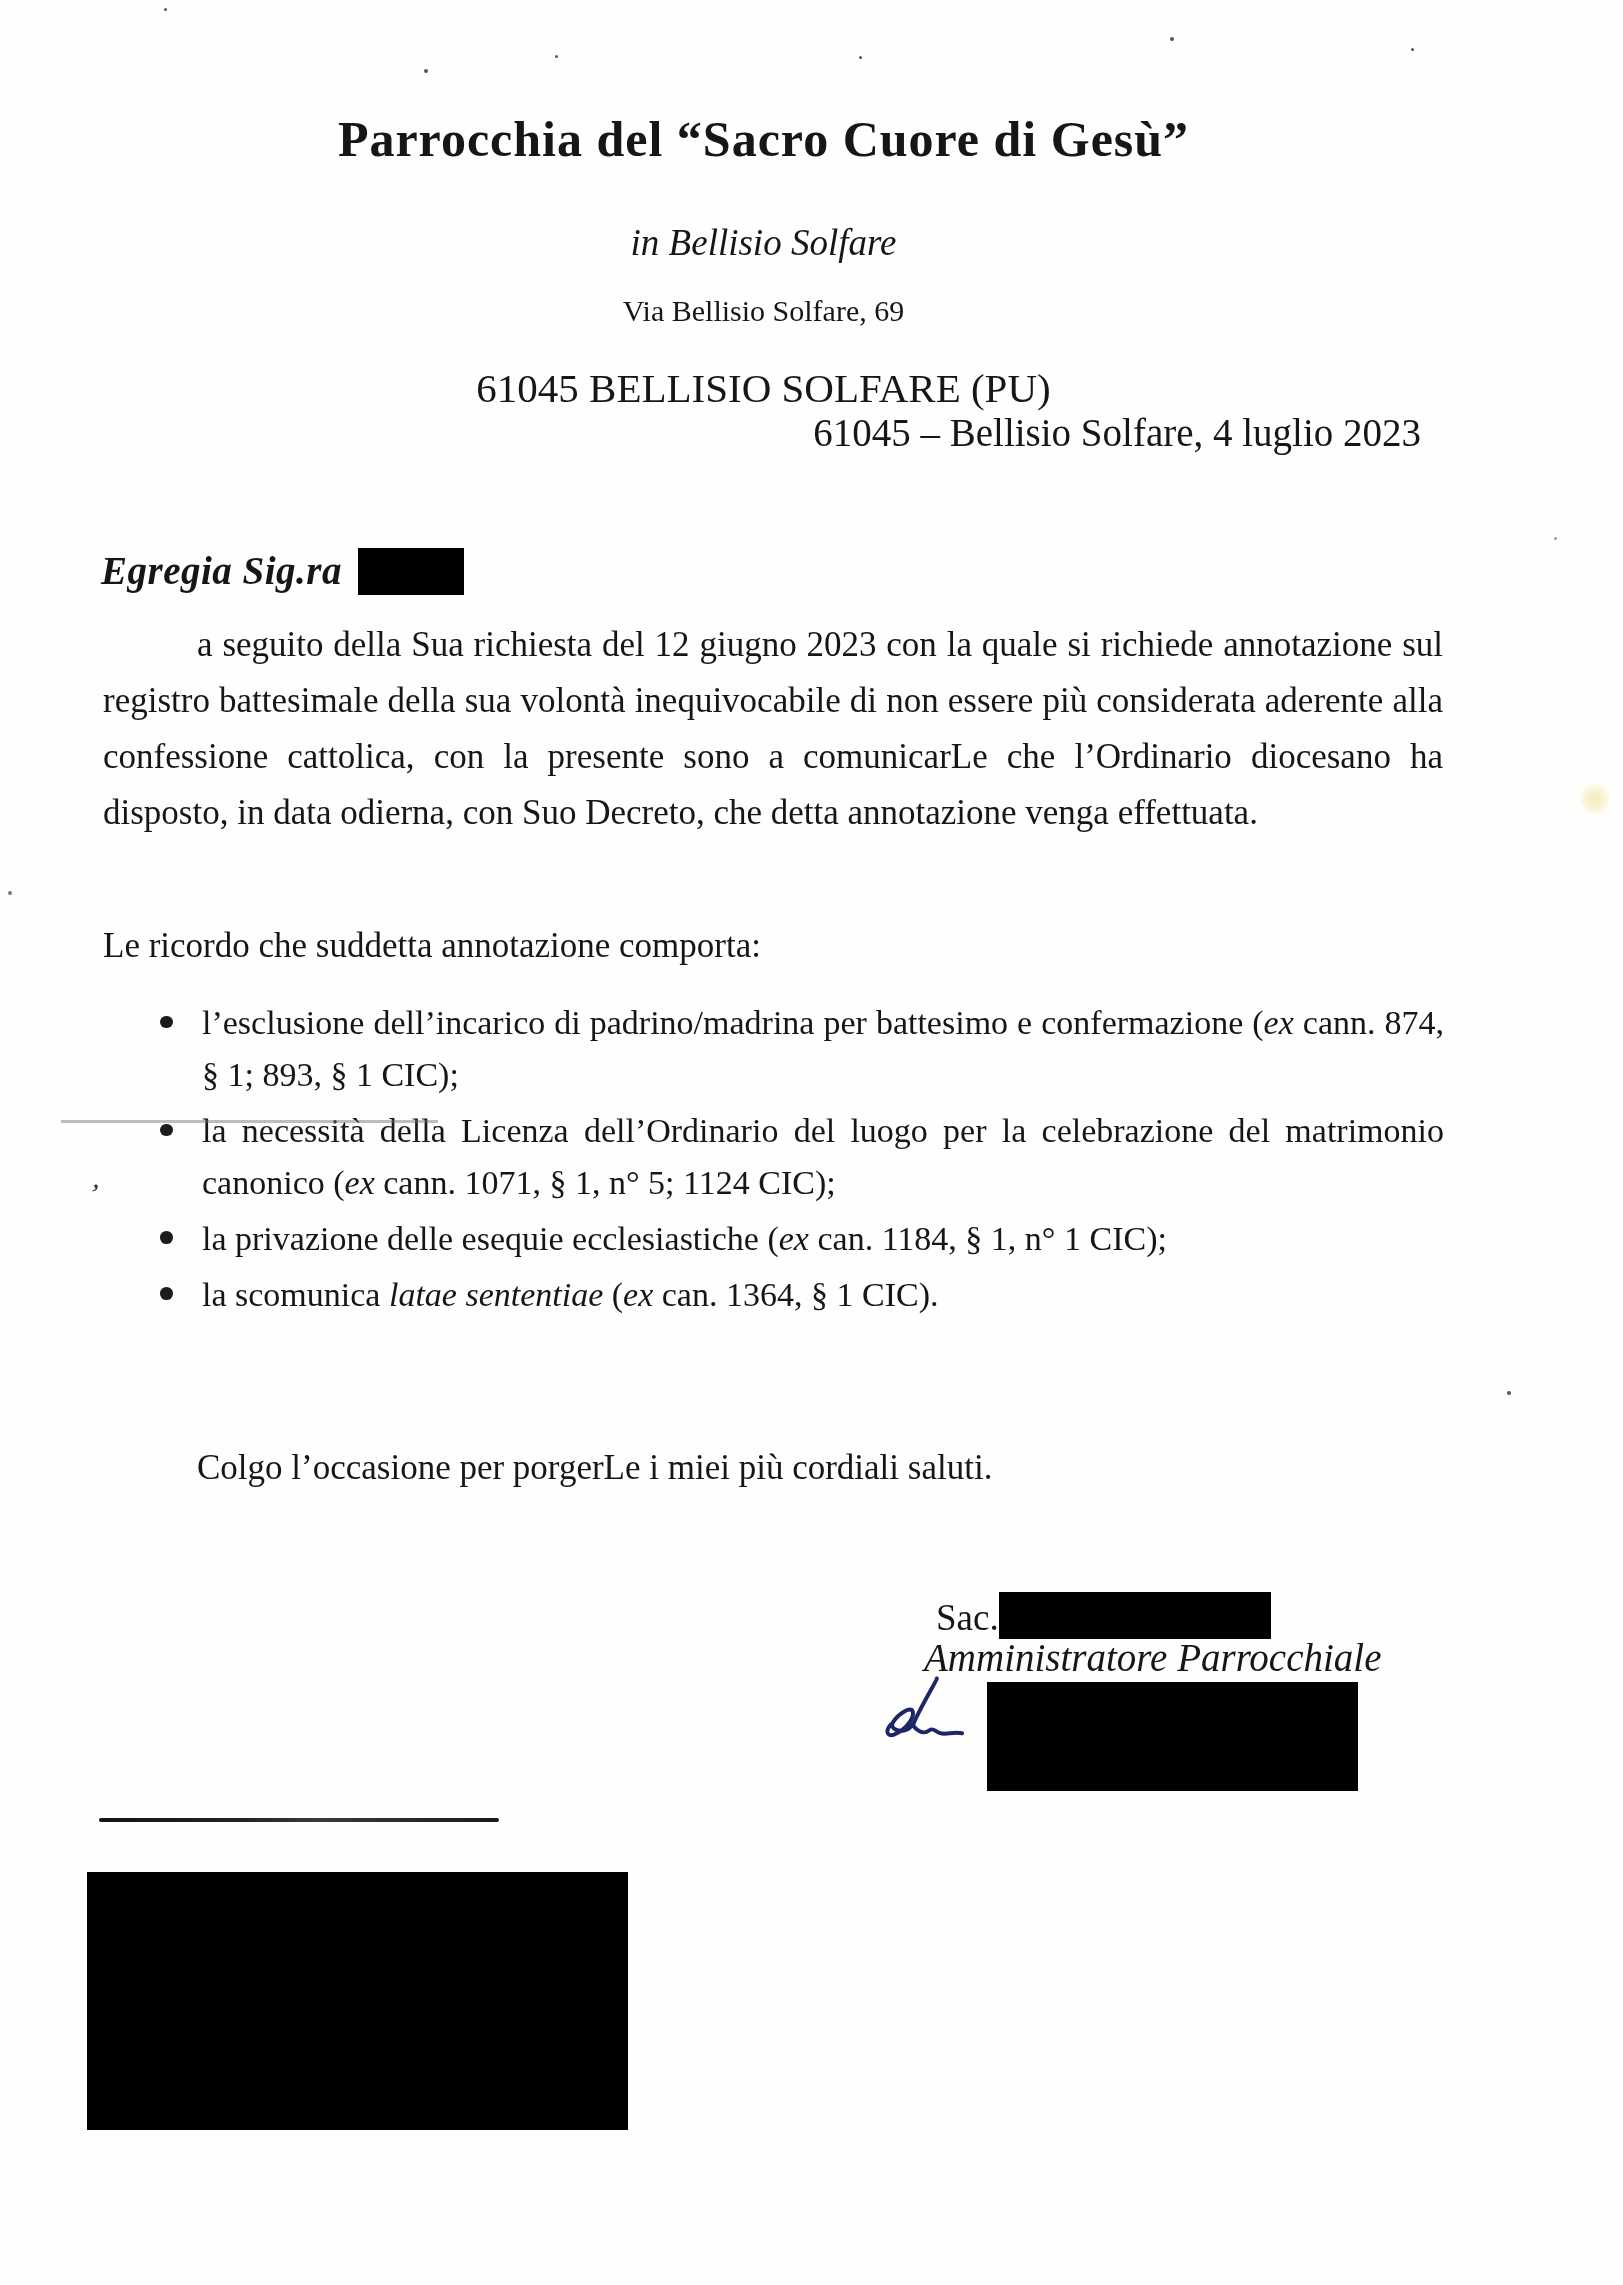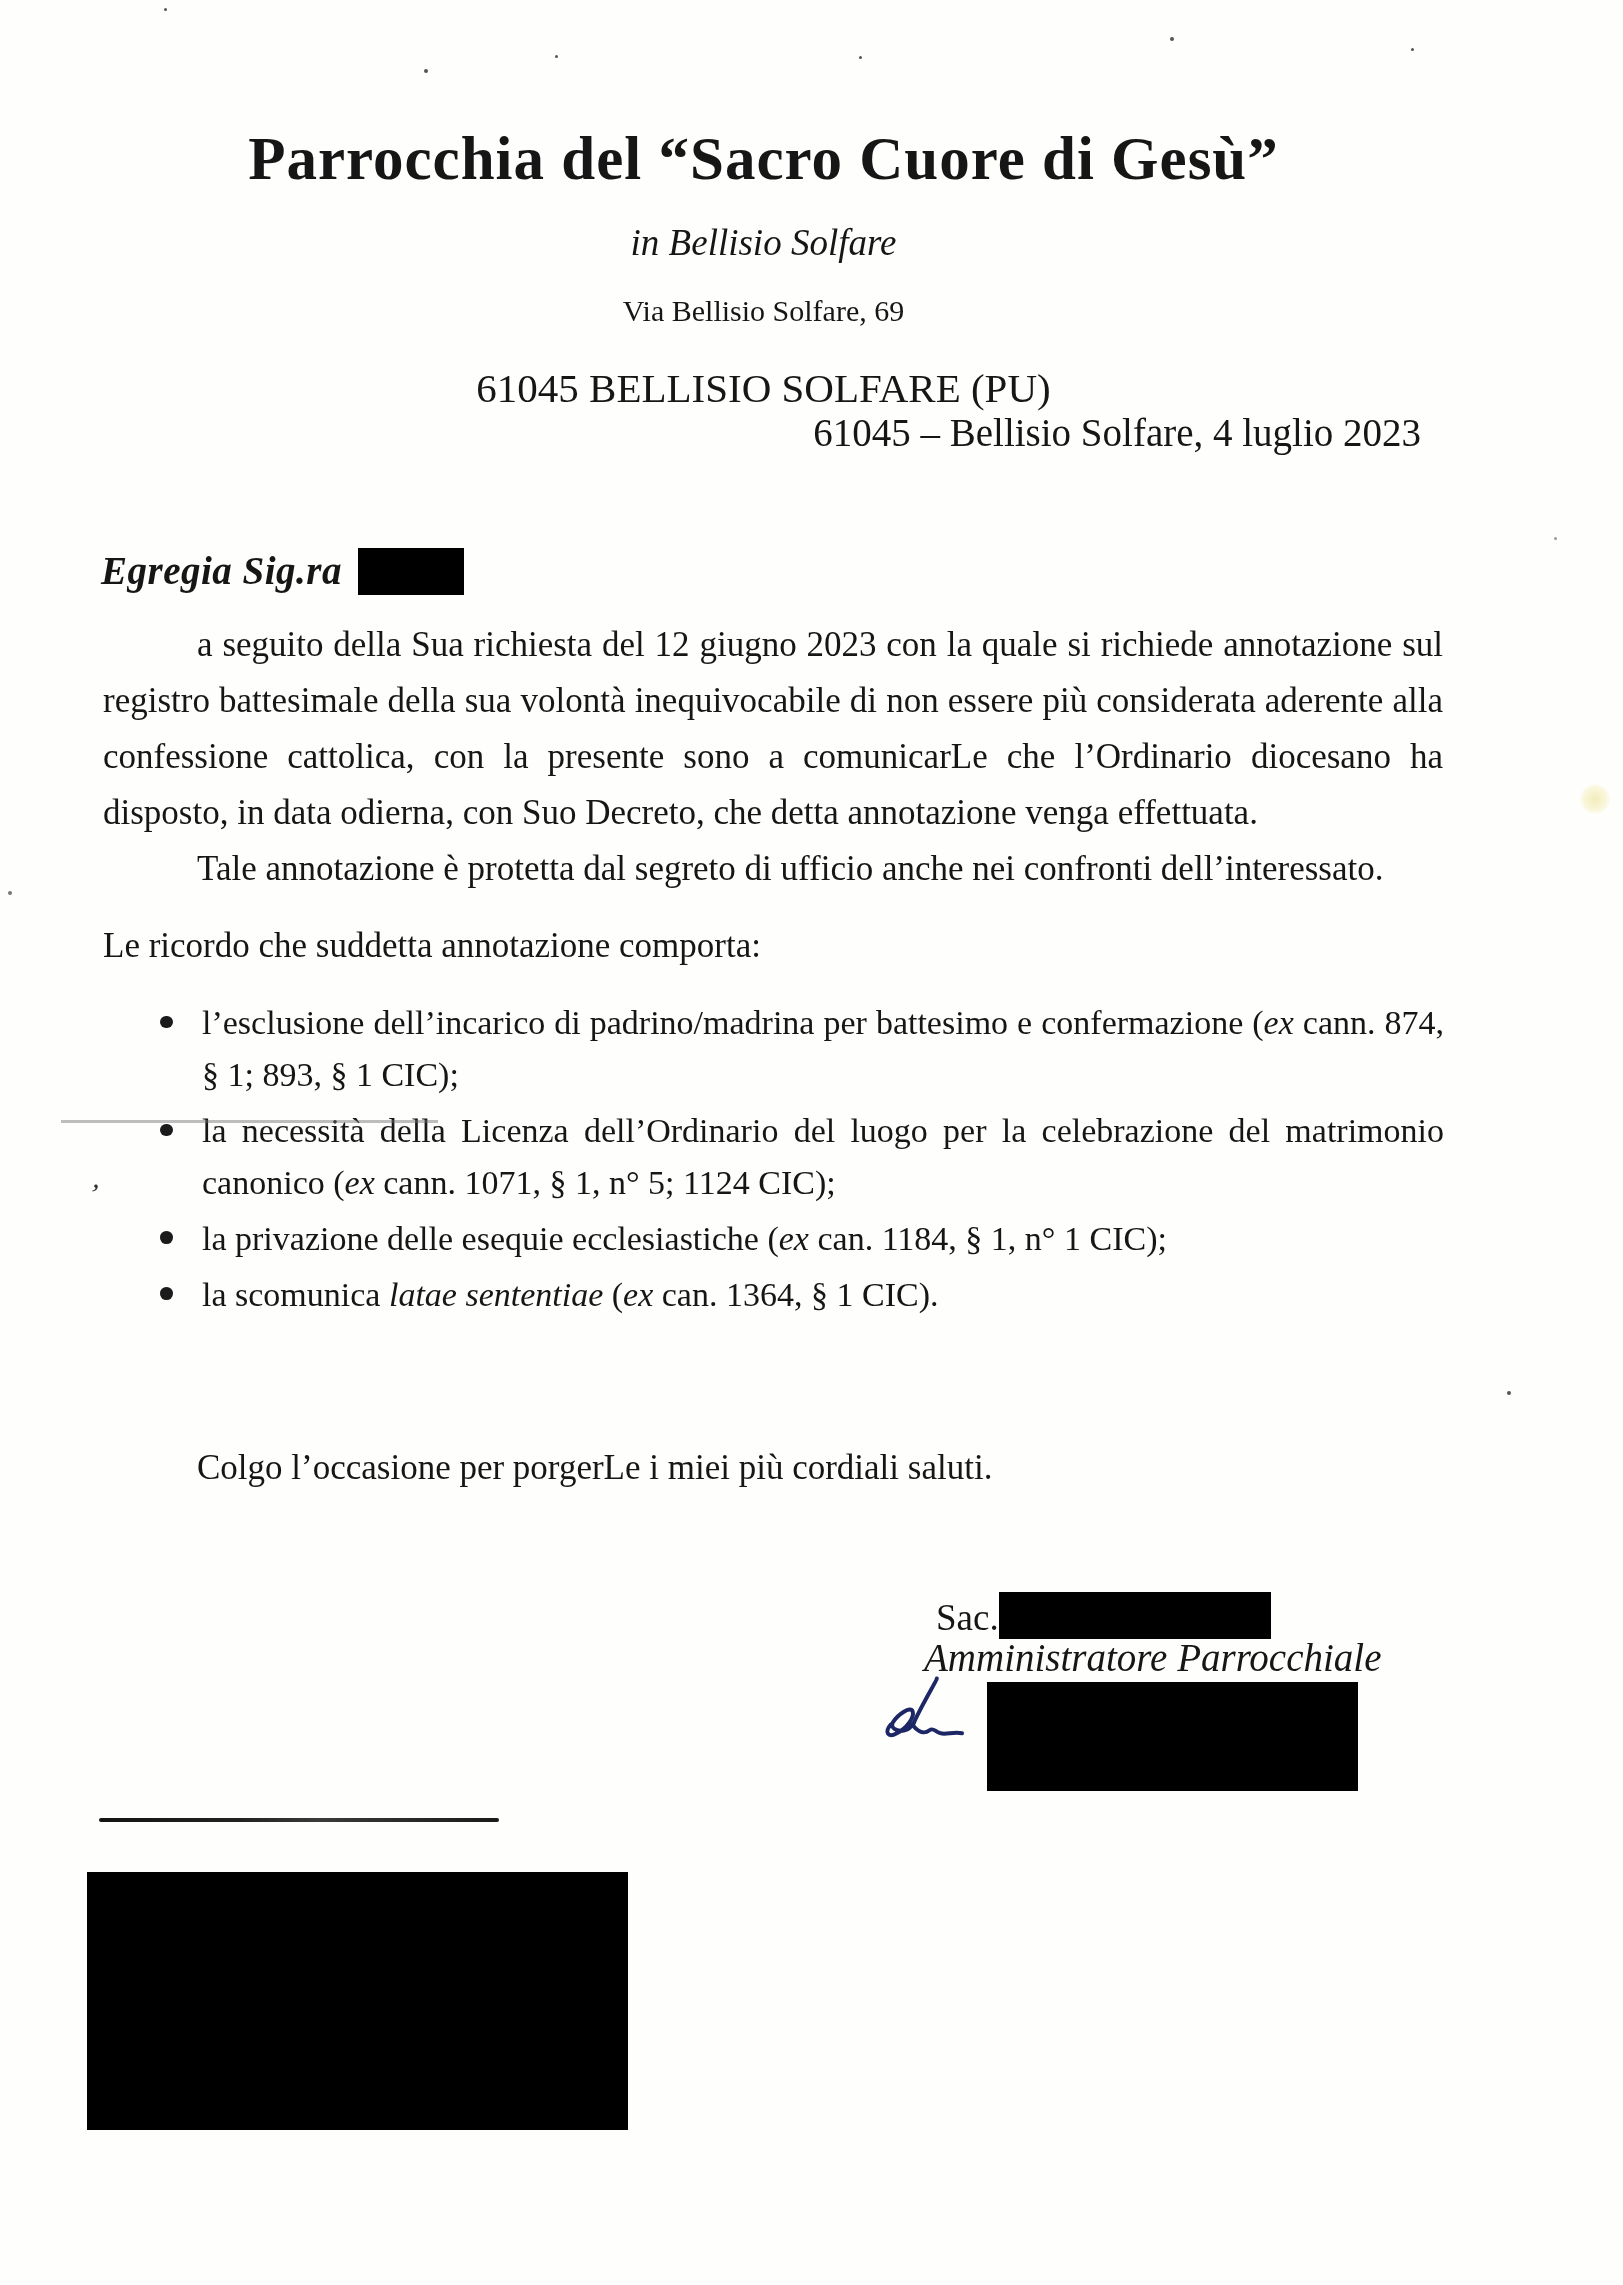--- a/index.html
+++ b/index.html
@@ -7,21 +7,21 @@
     position:relative;
     width:1623px;height:2285px;
     background:#fefefd;
     font-family:"Liberation Serif", serif;
     color:#161616;
     overflow:hidden;
   }
   
   .letterhead{position:absolute;left:0;top:0;width:1527px;height:433px;}
   .lh-line{position:absolute;left:0;width:100%;text-align:center;white-space:nowrap;}
-  .parish-title{top:124px;font-size:61px;font-weight:bold;letter-spacing:1px;}
+  .parish-title{top:110px;font-size:50px;font-weight:bold;letter-spacing:1px;}
   .parish-sub{top:221px;font-size:37px;font-style:italic;}
   .parish-addr1{top:294px;font-size:30px;}
   .parish-addr2{top:364px;font-size:41px;}
   
   .dateline{position:absolute;right:202px;top:410px;font-size:39px;white-space:nowrap;}
   
   .salutation{position:absolute;left:101px;top:548px;display:flex;align-items:flex-start;gap:16px;}
   .salutation .sal-text{font-size:39px;font-weight:bold;font-style:italic;letter-spacing:0.5px;}
   
   .redaction{background:#000;display:block;}
@@ -69,21 +69,20 @@
   </header>
 
   <div class="dateline">61045 – Bellisio Solfare, 4 luglio 2023</div>
 
   <div class="salutation">
     <span class="sal-text">Egregia Sig.ra</span>
     <span class="redaction red-name"></span>
   </div>
 
   <p class="body-par indent p1">a seguito della Sua richiesta del 12 giugno 2023 con la quale si richiede annotazione sul registro battesimale della sua volontà inequivocabile di non essere più considerata aderente alla confessione cattolica, con la presente sono a comunicarLe che l’Ordinario diocesano ha disposto, in data odierna, con Suo Decreto, che detta annotazione venga effettuata.</p>
-  <p class="body-par indent p2">Tale annotazione è protetta dal segreto di ufficio anche nei confronti dell’interessato.</p>
   <p class="body-par p3">Le ricordo che suddetta annotazione comporta:</p>
 
   <ul class="blist">
     <li>
       <span class="bdot"></span><span>l’esclusione dell’incarico di padrino/madrina per battesimo e confermazione (</span><span class="it">ex</span><span> cann. 874, § 1; 893, § 1 CIC);</span>
     </li>
     <li>
       <span class="bdot"></span><span>la necessità della Licenza dell’Ordinario del luogo per la celebrazione del matrimonio canonico (</span><span class="it">ex</span><span> cann. 1071, § 1, n° 5; 1124 CIC);</span>
     </li>
     <li>

